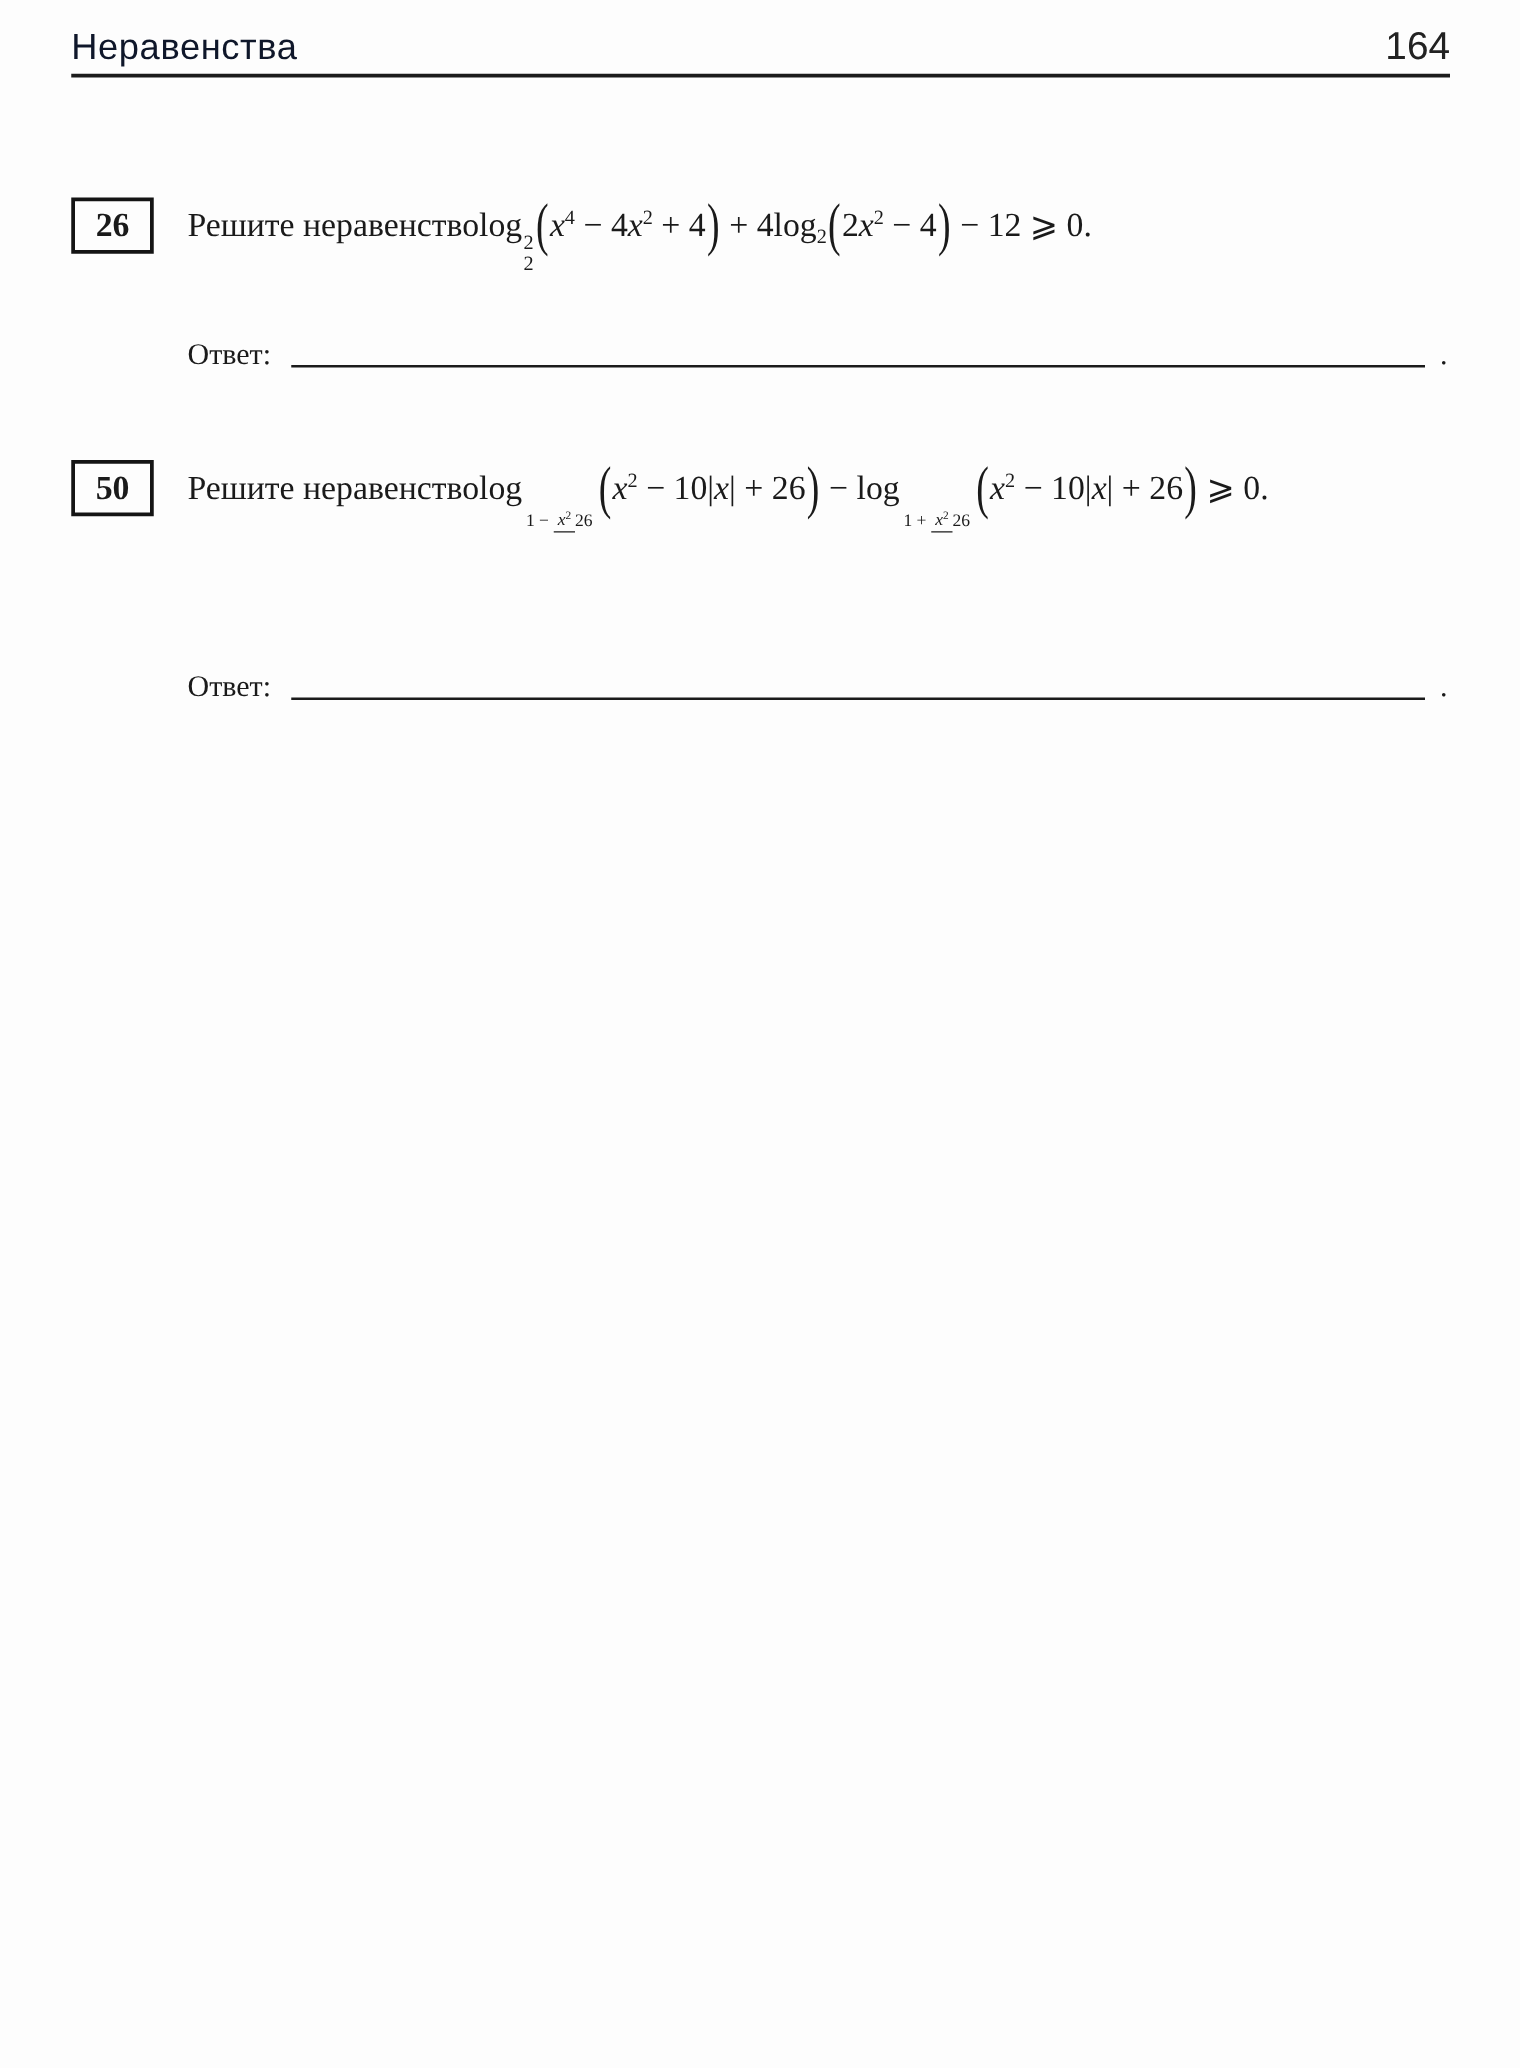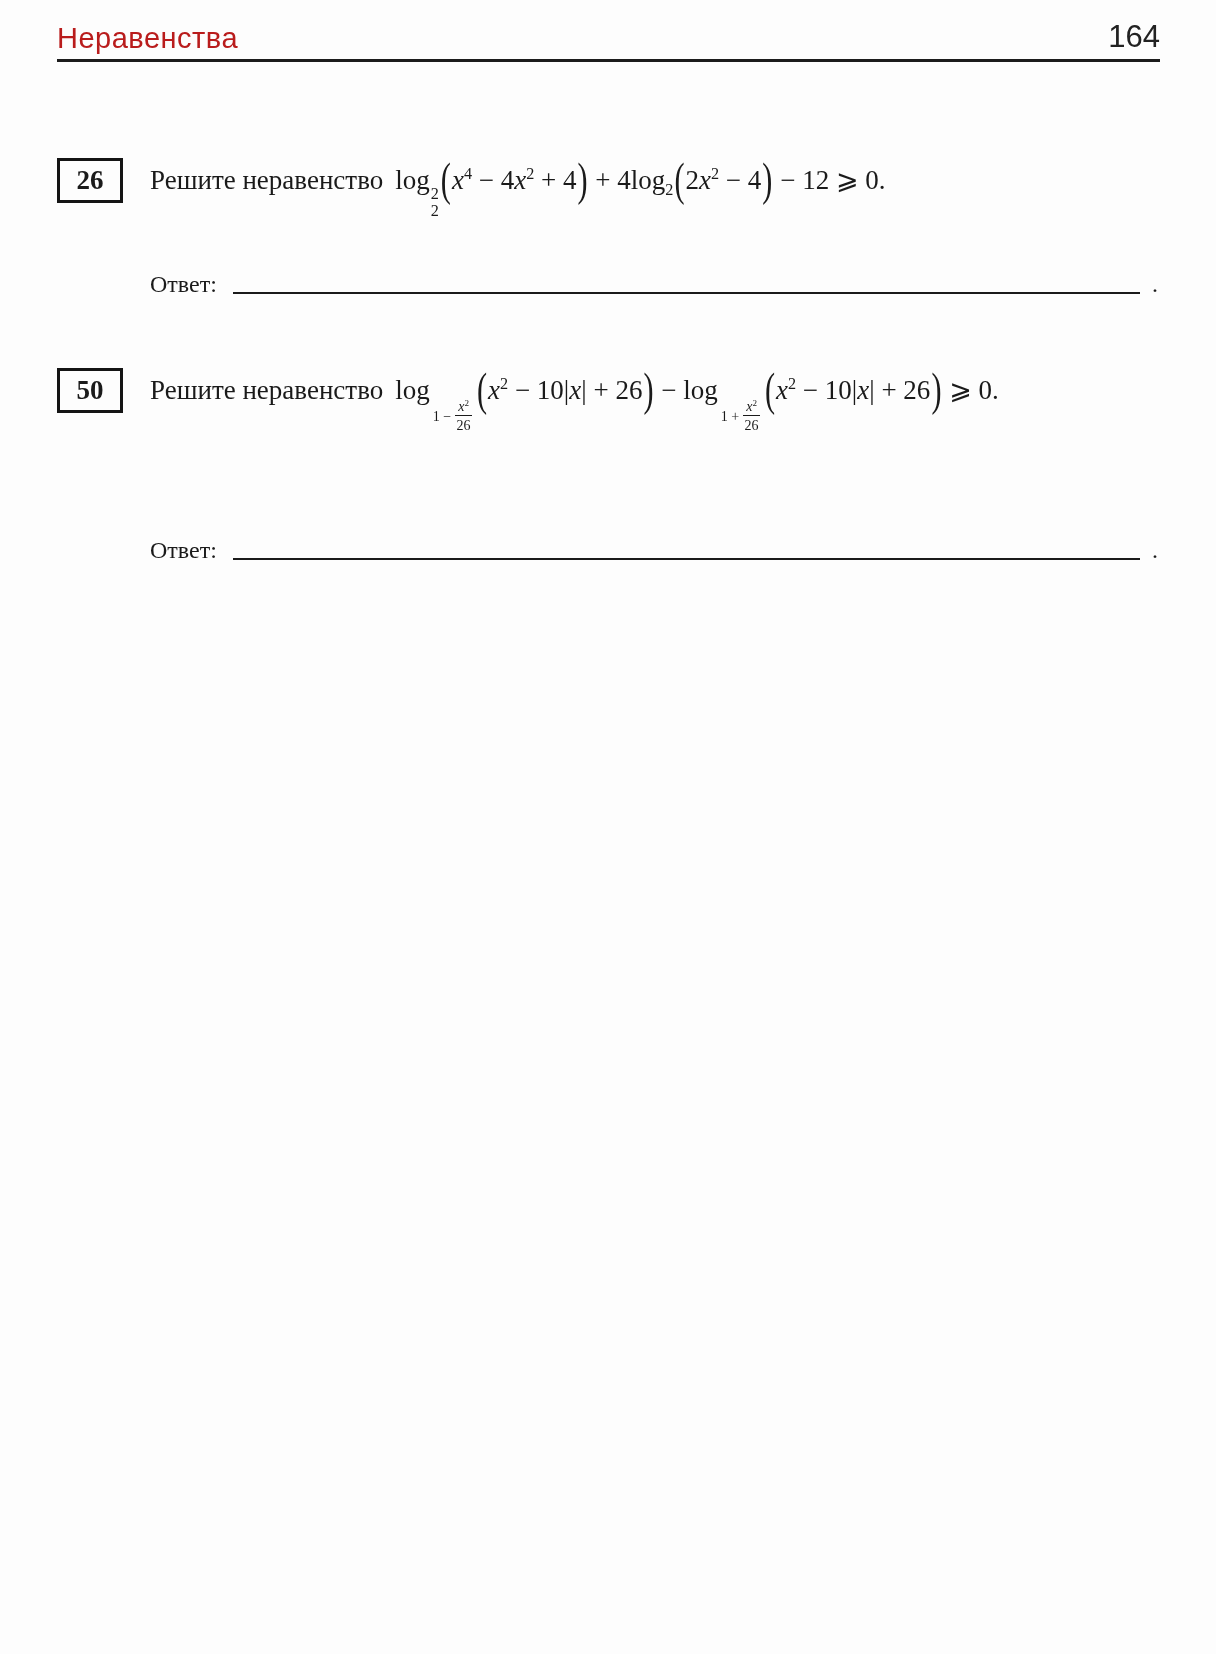--- a/index.html
+++ b/index.html
@@ -8,21 +8,21 @@
     background:#fdfdfd;
     font-family:"Liberation Serif","DejaVu Serif",serif;
     color:#1a1a1a;
   }
   .page { position:relative; width:1216px; height:1654px; overflow:hidden; }
 
   
   .header-title {
     position:absolute; left:57px; top:22px;
     font-family:"Liberation Sans","DejaVu Sans",sans-serif;
-    font-size:29px; letter-spacing:0.5px; color:#b91c1c;
+    font-size:29px; letter-spacing:0.5px; color:#0f172a;
   }
   .header-page-num {
     position:absolute; right:56px; top:19px;
     font-family:"Liberation Sans","DejaVu Sans",sans-serif;
     font-size:31px; color:#222;
   }
   .header-rule {
     position:absolute; left:57px; top:59px; width:1103px; height:3px;
     background:#1c1c1c;
   }
@@ -37,40 +37,40 @@
   .num-box-26 { top:158px; }
   .num-box-27 { top:368px; }
 
   
   .statement {
     position:absolute; left:150px; white-space:nowrap;
     font-size:27px; line-height:40px;
   }
   .statement-26 { top:160px; }
   .statement-27 { top:370px; }
-  .prompt { margin-right:12px; }
+  .prompt { margin-right:0; }
   .var { font-style:italic; font-family:"Liberation Serif","DejaVu Serif",serif; }
   sup.e { font-size:0.6em; line-height:0; vertical-align:0.6em; }
   sub.b { font-size:0.6em; line-height:0; vertical-align:-0.35em; }
   .stack {
     display:inline-flex; flex-direction:column; align-items:flex-start;
     font-size:0.6em; line-height:1.02; vertical-align:-0.62em;
     margin-left:1px; margin-right:1px;
   }
   .bigp {
     display:inline-block; transform:scaleY(1.55); transform-origin:center 55%;
     font-size:1.12em; font-weight:400; padding:0 1px; vertical-align:-0.06em;
   }
   .logsub {
     display:inline-flex; align-items:center;
     font-size:0.52em; line-height:1; vertical-align:-1.55em;
     margin-left:3px; margin-right:4px;
   }
   .frac {
-    display:inline-flex; flex-direction:column; align-items:center;
+    display:inline-flex; flex-direction:row; align-items:center;
     margin-left:4px; line-height:1.15; text-align:center;
   }
   .fnum { border-bottom:1.5px solid #1a1a1a; padding:0 3px 1px 3px; display:block; }
   .fden { display:block; padding-top:1px; }
   .fnum sup { font-size:0.65em; line-height:0; vertical-align:0.5em; }
 
   
   .answer-row {
     position:absolute; left:150px; right:58px;
     display:flex; align-items:flex-end;

